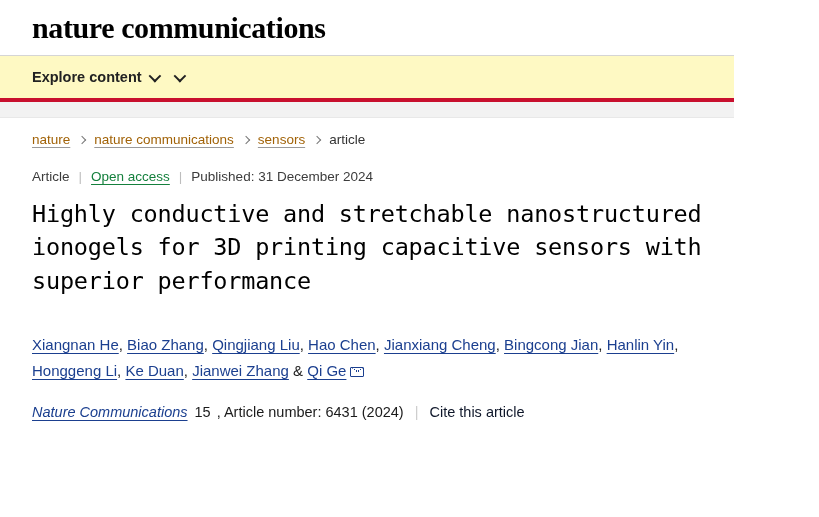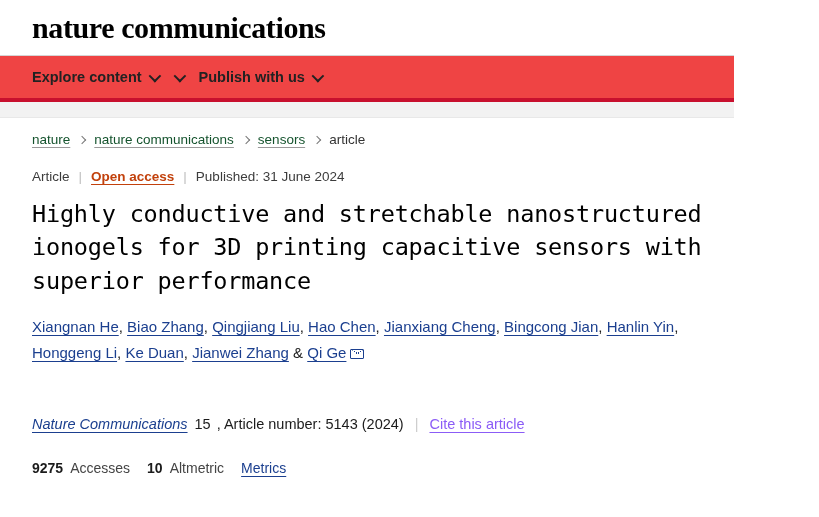--- a/index.html
+++ b/index.html
@@ -34,21 +34,21 @@
   }
 
   
   .navbar {
     height: 46px;
     display: flex;
     align-items: center;
     padding: 0 32px;
     gap: 16px;
     border-bottom: 4px solid #c8102e;
-    background: #ef4444;
+    background: #fef9c3;
   }
   .nav-item {
     display: flex;
     align-items: center;
     gap: 7px;
     font-size: 14.5px;
     font-weight: 700;
     color: #222222;
     cursor: pointer;
     line-height: 1;
@@ -76,21 +76,21 @@
 
   .breadcrumb {
     display: flex;
     align-items: center;
     font-size: 13.5px;
     color: #333333;
     gap: 9px;
     margin-bottom: 22px;
   }
   .breadcrumb a {
-    color: #14532d;
+    color: #a16207;
     text-decoration: underline;
     text-decoration-color: #9a9a9a;
     text-underline-offset: 3px;
   }
   .breadcrumb .current { color: #333333; }
   .bc-sep {
     display: inline-block;
     width: 6px; height: 6px;
     border-right: 1.6px solid #767676;
     border-bottom: 1.6px solid #767676;
@@ -102,33 +102,32 @@
     align-items: center;
     font-size: 13.5px;
     color: #3c3c3c;
     margin-bottom: 14px;
   }
   .meta-line .pipe {
     color: #bdbdbd;
     margin: 0 9px;
   }
   .meta-line a {
-    color: #c2410c;
-    text-decoration: underline;
-    text-underline-offset: 3px;
-    font-weight: bold;
+    color: #15803d;
+    text-decoration: underline;
+    text-underline-offset: 3px;
   }
 
   h1.title {
     font-family: "DejaVu Sans Mono", monospace;
     font-size: 23.5px;
     line-height: 1.42;
     font-weight: 400;
     color: #000000;
-    margin: 0 0 16px 0;
+    margin: 0 0 34px 0;
     letter-spacing: -0.2px;
     max-width: 760px;
   }
 
   .authors {
     font-size: 15px;
     line-height: 1.72;
     color: #1b1b1b;
     max-width: 762px;
     margin-bottom: 20px;
@@ -179,24 +178,22 @@
   }
   .journal-line .vol {
     font-weight: 400;
     margin: 0 6px 8px 7px;
   }
   .journal-line .pipe {
     color: #cccccc;
     margin: 0 11px;
   }
   .journal-line .cite {
-    color: #8b5cf6;
-    text-decoration: underline;
-    text-underline-offset: 3px;
-    margin-top: 30px;
+    color: #0f172a;
+    text-underline-offset: 3px;
   }
 
   .metrics-line {
     font-size: 14px;
     color: #1b1b1b;
     display: flex;
     align-items: baseline;
   }
   .metrics-line .num {
     font-weight: 700;
@@ -221,24 +218,20 @@
   <div class="masthead">
     <div class="brand">nature communications</div>
   </div>
 
   <div class="navbar">
     <div class="nav-item">
       <span>Explore content</span>
       <span class="chev"></span>
     </div>
     <div class="nav-item">
-      <span class="chev"></span>
-    </div>
-    <div class="nav-item">
-      <span>Publish with us</span>
       <span class="chev"></span>
     </div>
   </div>
 
   <div class="greybar"></div>
 
   <div class="content">
 
     <nav class="breadcrumb">
       <a>nature</a>
@@ -248,37 +241,30 @@
       <a>sensors</a>
       <span class="bc-sep"></span>
       <span class="current">article</span>
     </nav>
 
     <div class="meta-line">
       <span>Article</span>
       <span class="pipe">|</span>
       <a>Open access</a>
       <span class="pipe">|</span>
-      <span>Published: 31 June 2024</span>
+      <span>Published: 31 December 2024</span>
     </div>
 
     <h1 class="title">Highly conductive and stretchable nanostructured ionogels for 3D printing capacitive sensors with superior performance</h1>
 
     <div class="authors"><a>Xiangnan He</a><span>,</span> <a>Biao Zhang</a><span>,</span> <a>Qingjiang Liu</a><span>,</span> <a>Hao Chen</a><span>,</span> <a>Jianxiang Cheng</a><span>,</span> <a>Bingcong Jian</a><span>,</span> <a>Hanlin Yin</a><span>,</span> <a>Honggeng Li</a><span>,</span> <a>Ke Duan</a><span>,</span> <a>Jianwei Zhang</a><span class="amp"> &amp;</span> <a>Qi Ge</a><span class="mail-icon"></span></div>
 
     <div class="journal-line">
       <a class="jname">Nature Communications</a>
       <span class="vol">15</span>
-      <span>, Article number: 5143 (2024)</span>
+      <span>, Article number: 6431 (2024)</span>
       <span class="pipe">|</span>
       <a class="cite">Cite this article</a>
     </div>
 
-    <div class="metrics-line">
-      <span class="num">9275</span>
-      <span class="lbl">Accesses</span>
-      <span class="num">10</span>
-      <span class="lbl">Altmetric</span>
-      <a class="mlink">Metrics</a>
-    </div>
 
   </div>
 </div>
 
 </body></html>

